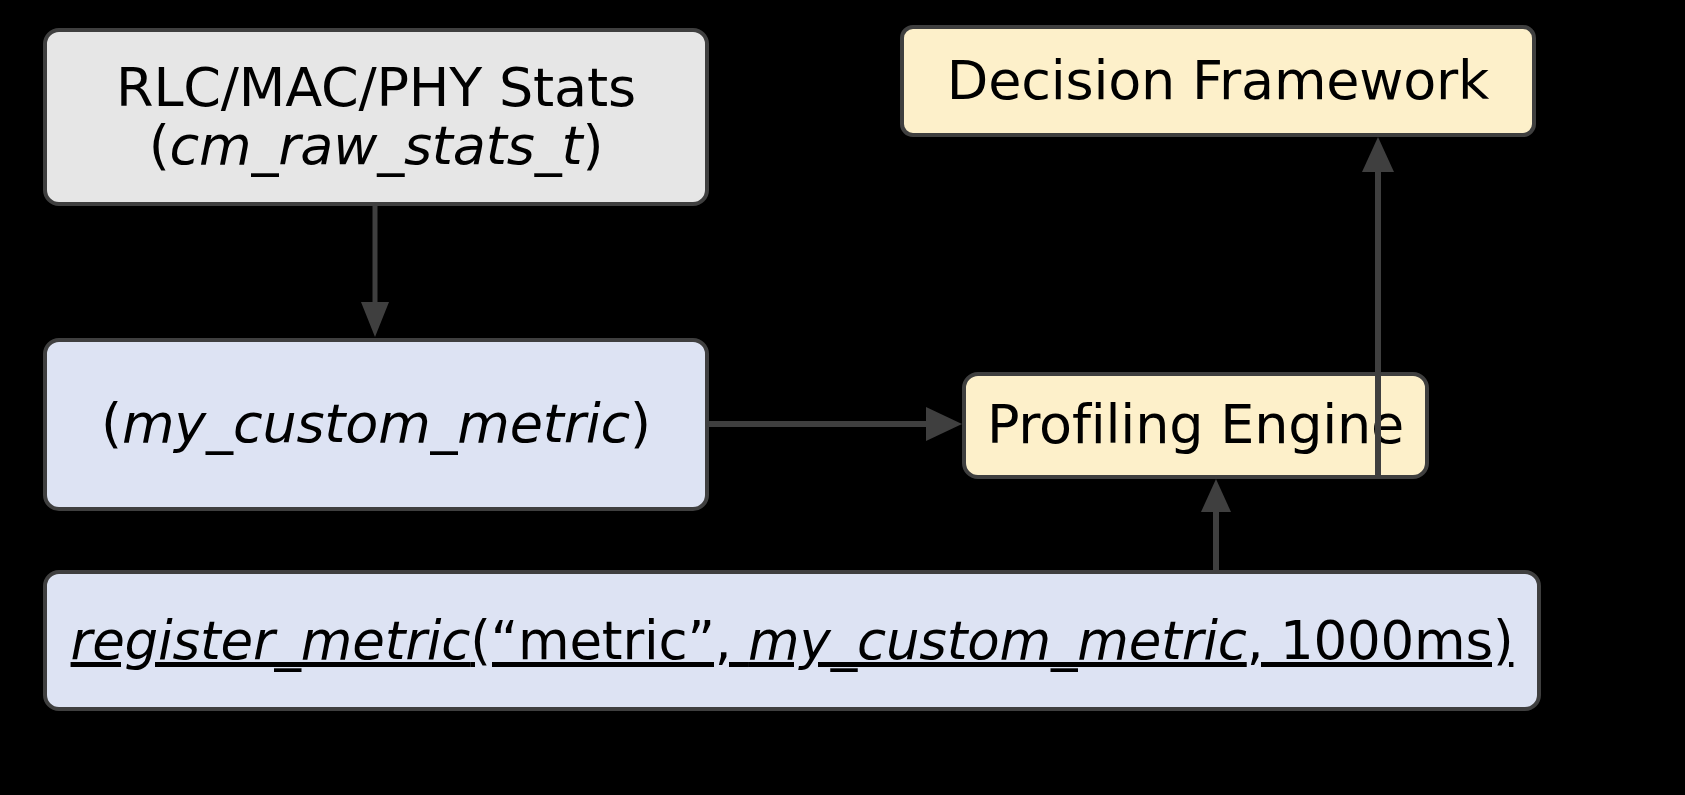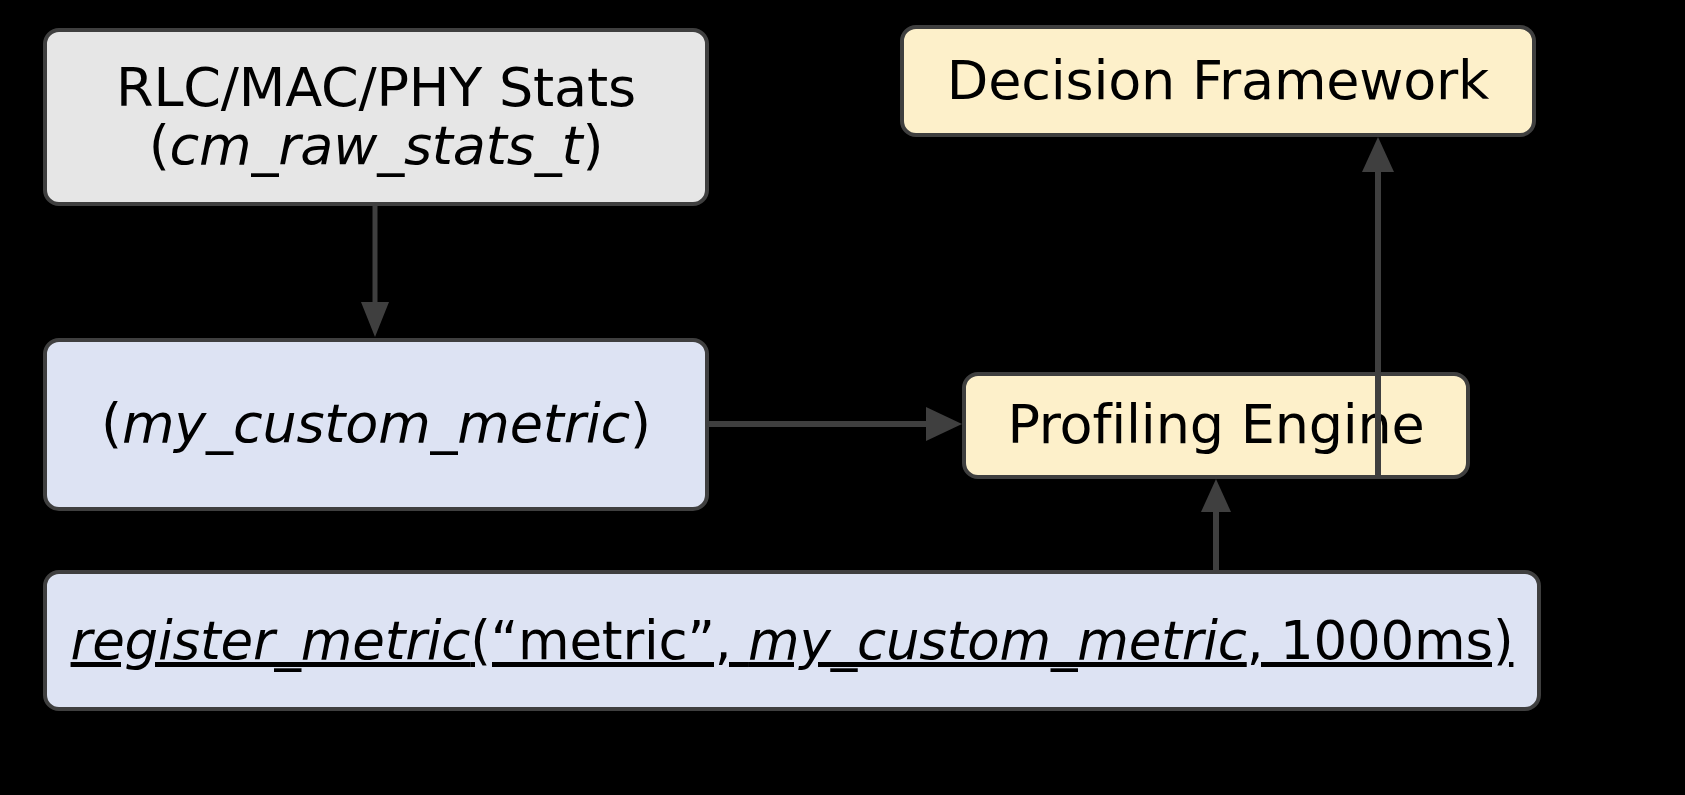--- a/index.html
+++ b/index.html
@@ -37,28 +37,29 @@
   
   #node-raw-stats {
     left: 43px;  top: 28px;  width: 666px; height: 178px;
     background: #e6e6e6;
     font-size: 54px;
   }
   #node-decision-framework {
     left: 900px; top: 25px;  width: 636px; height: 112px;
     background: #fdf0ca;
     font-size: 54px;
+    border-radius: 13px;
   }
   #node-metric-plugin-callback {
     left: 43px;  top: 338px; width: 666px; height: 173px;
     background: #dde3f3;
     font-size: 54px;
   }
   #node-profiling-engine {
-    left: 962px; top: 372px; width: 508px; height: 107px;
+    left: 962px; top: 372px; width: 467px; height: 107px;
     background: #fdf0ca;
     font-size: 54px;
   }
   #node-register-metric {
     left: 43px;  top: 570px; width: 1498px; height: 141px;
     background: #dde3f3;
     font-size: 53px;
     text-decoration: underline;
   }
 

